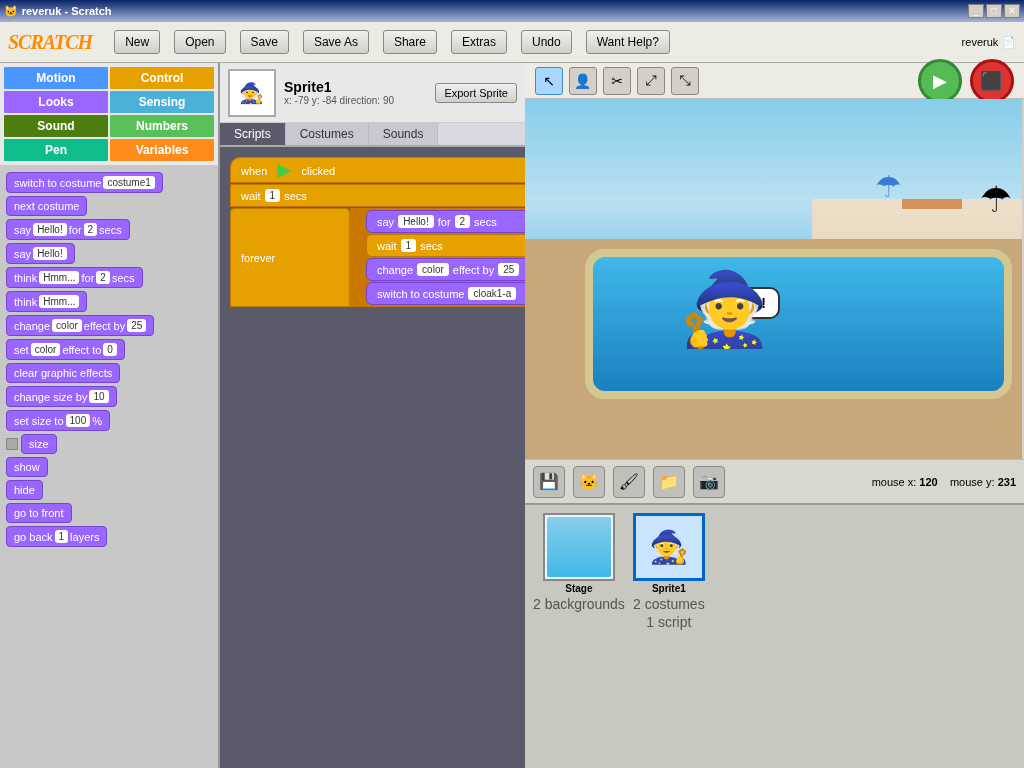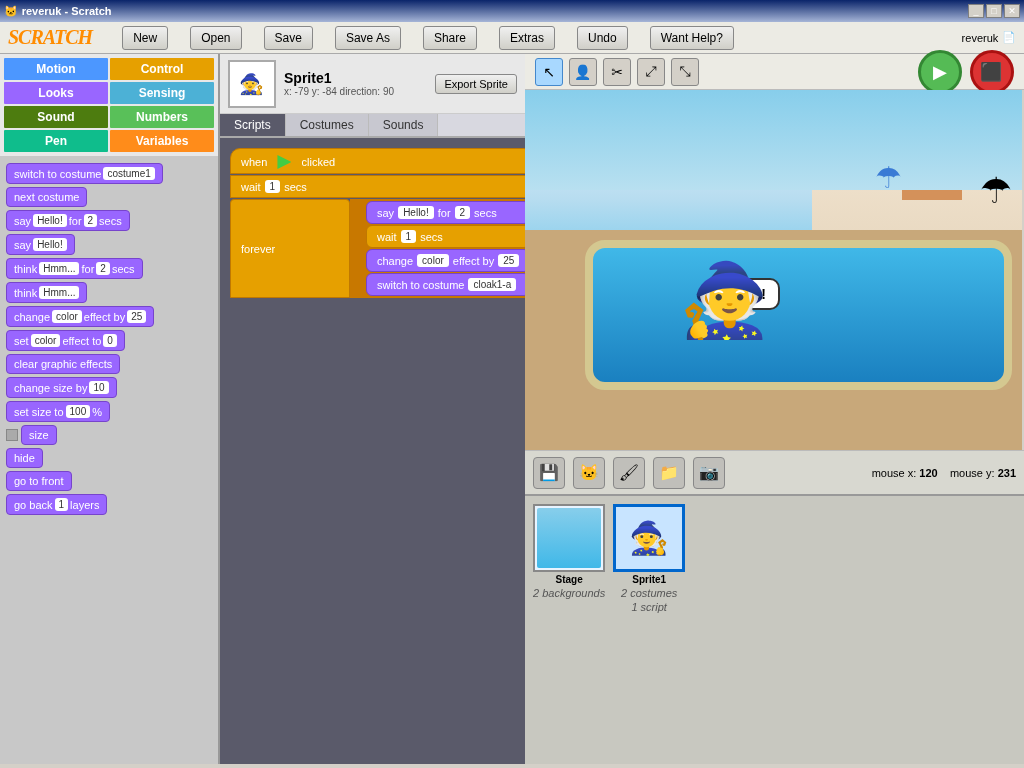--- a/index.html
+++ b/index.html
@@ -18,26 +18,26 @@
     #titlebar-left { display: flex; align-items: center; gap: 4px; font-size: 11px; font-weight: bold; }
     #titlebar-controls { display: flex; gap: 2px; }
     .title-btn {
       width: 16px; height: 14px; background: #d4d0c8; border: 1px solid #808080;
       display: flex; align-items: center; justify-content: center; font-size: 9px; cursor: pointer;
     }
 
     
     #toolbar {
       background: #ecebe4;
-      height: 32px;
+      height: 41px;
       display: flex;
       align-items: center;
       padding: 0 8px;
       border-bottom: 1px solid #aaa;
-      gap: 22px;
+      gap: 14px;
     }
     #scratch-logo {
       font-size: 20px;
       font-weight: bold;
       color: #ff8c00;
       font-style: italic;
       letter-spacing: -1px;
       margin-right: 8px;
       font-family: Georgia, serif;
     }
@@ -336,21 +336,21 @@
       width: 72px; height: 68px;
       border: 2px solid #888;
       background: #e8f4ff;
       display: flex; align-items: center; justify-content: center;
       font-size: 28px;
       position: relative;
       overflow: hidden;
     }
     .sprite-card-thumb.selected { border-color: #0066cc; border-width: 3px; background: #c8e4ff; }
     .sprite-label { font-size: 10px; text-align: center; font-weight: bold; }
-    .sprite-sublabel { font-size: 11px; color: #555; text-align: center; font-style: italic; }
+    .sprite-sublabel { font-size: 14px; color: #555; text-align: center; }
   </style>
 </head>
 <body>
 
 <div id="titlebar">
   <div id="titlebar-left">
     <span>🐱</span>
     <span>reveruk - Scratch</span>
   </div>
   <div id="titlebar-controls">
@@ -433,20 +433,23 @@
 
       <div class="block-item">
         <span class="block">set size to <span class="block-param">100</span> %</span>
       </div>
 
       <div class="block-item">
         <span style="width:12px;height:12px;background:#aaa;display:inline-block;border:1px solid #888;vertical-align:middle;"></span>
         <span class="block" style="background:#9966ff;border-color:#7744cc;">size</span>
       </div>
 
+      <div class="block-item">
+        <span class="block">show</span>
+      </div>
 
       <div class="block-item">
         <span class="block">hide</span>
       </div>
 
       <div class="block-item">
         <span class="block">go to front</span>
       </div>
 
       <div class="block-item">

